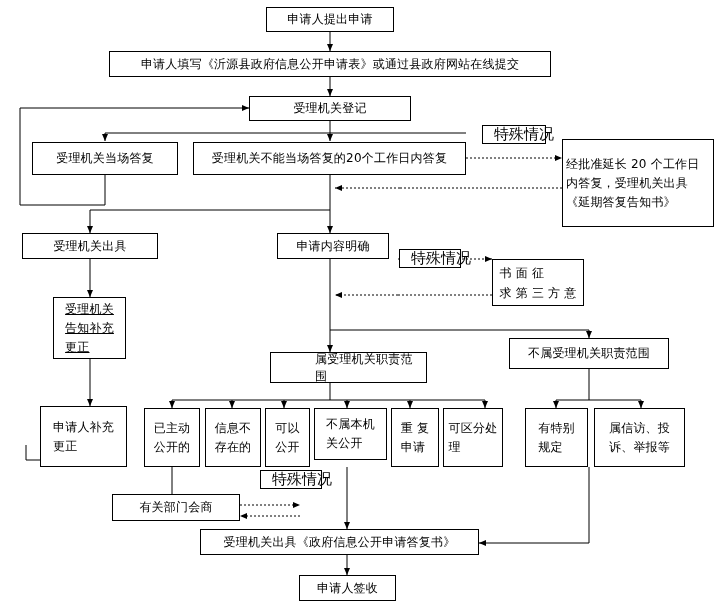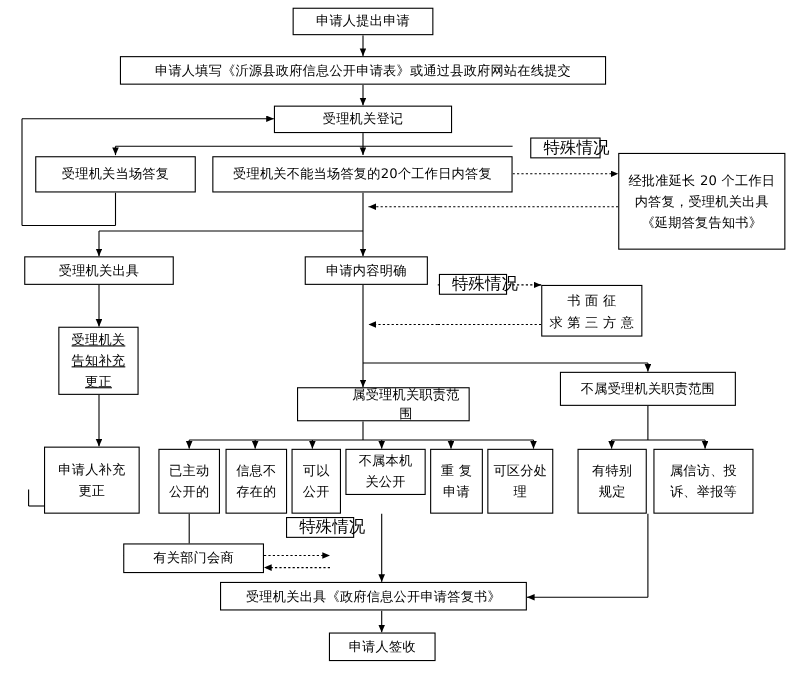--- a/index.html
+++ b/index.html
@@ -17,21 +17,20 @@
   }
   .node {
     position: absolute;
     box-sizing: border-box;
     border: 1px solid #000000;
     background: #ffffff;
     color: #000000;
     display: flex;
     align-items: center;
     justify-content: center;
-    text-align: center;
     font-size: 12px;
     line-height: 17px;
     padding: 1px 3px;
     white-space: pre-line;
     letter-spacing: 0.2px;
     z-index: 3;
   }
   .label {
     position: absolute;
     box-sizing: border-box;
@@ -180,21 +179,21 @@
 
   <div class="node" style="left:144px; top:408px; width:56px; height:59px; line-height:19px;">已主动
 公开的</div>
 
   <div class="node" style="left:205px; top:408px; width:56px; height:59px; line-height:19px;">信息不
 存在的</div>
 
   <div class="node" style="left:265px; top:408px; width:45px; height:59px; line-height:19px;">可以
 公开</div>
 
-  <div class="node" style="left:314px; top:408px; width:73px; height:42px; line-height:19px;">不属本机
+  <div class="node" style="left:314px; top:408px; width:73px; height:52px; line-height:19px;">不属本机
 关公开</div>
 
   <div class="node" style="left:391px; top:408px; width:48px; height:59px; line-height:19px;">重 复
 申请</div>
 
   <div class="node" style="left:443px; top:408px; width:60px; height:59px; line-height:19px;">可区分处
 理</div>
 
   <div class="node" style="left:525px; top:408px; width:63px; height:59px; line-height:19px;">有特别
 规定</div>

